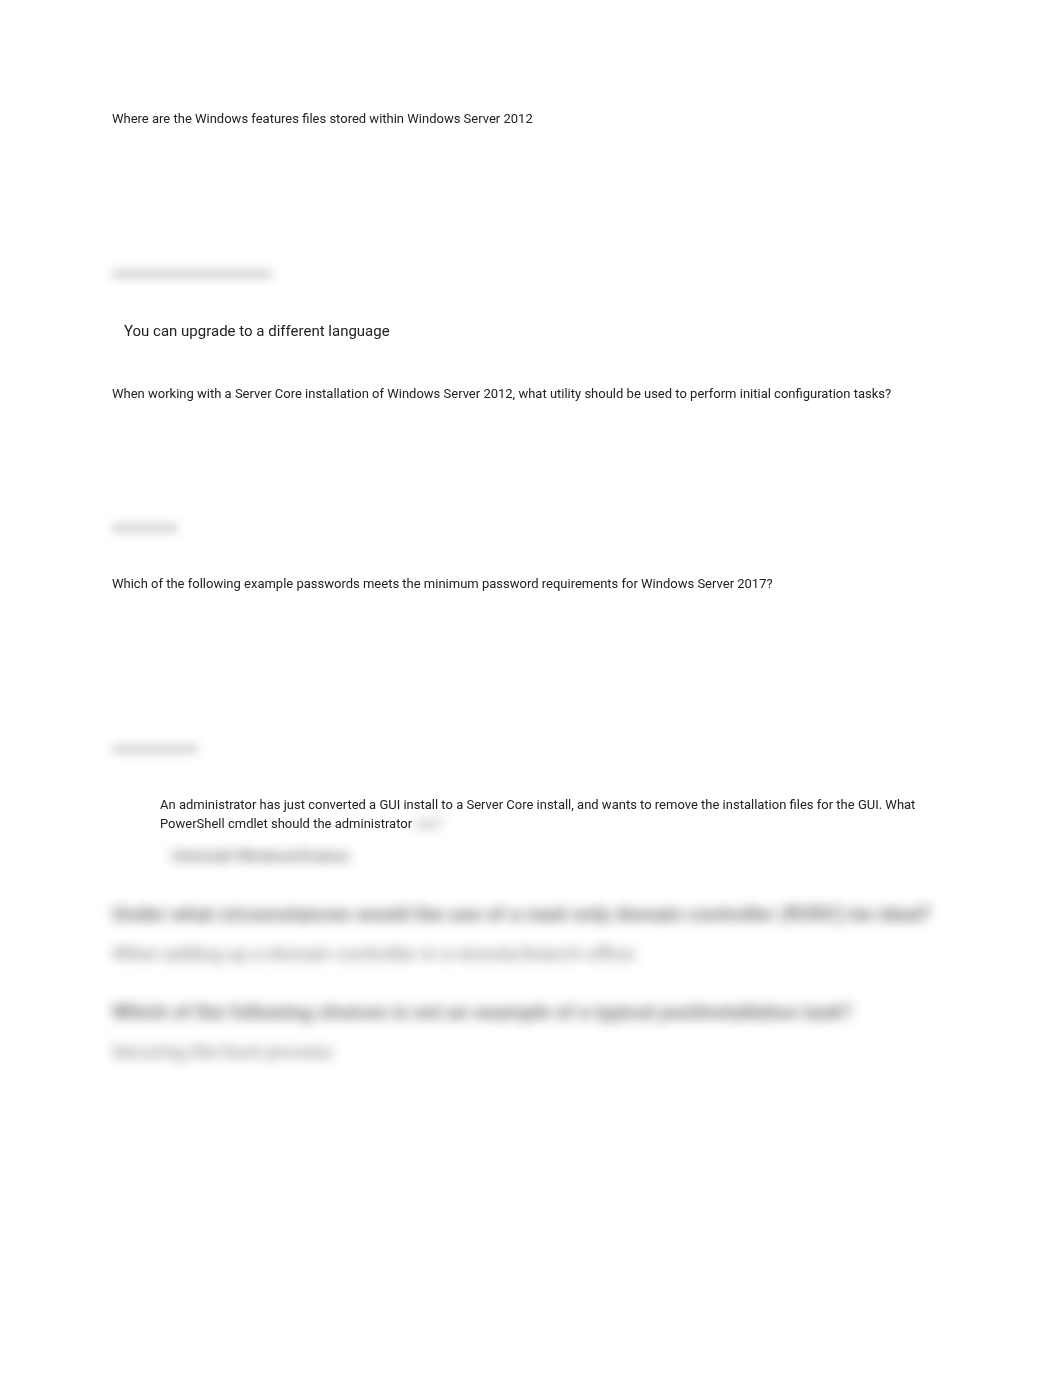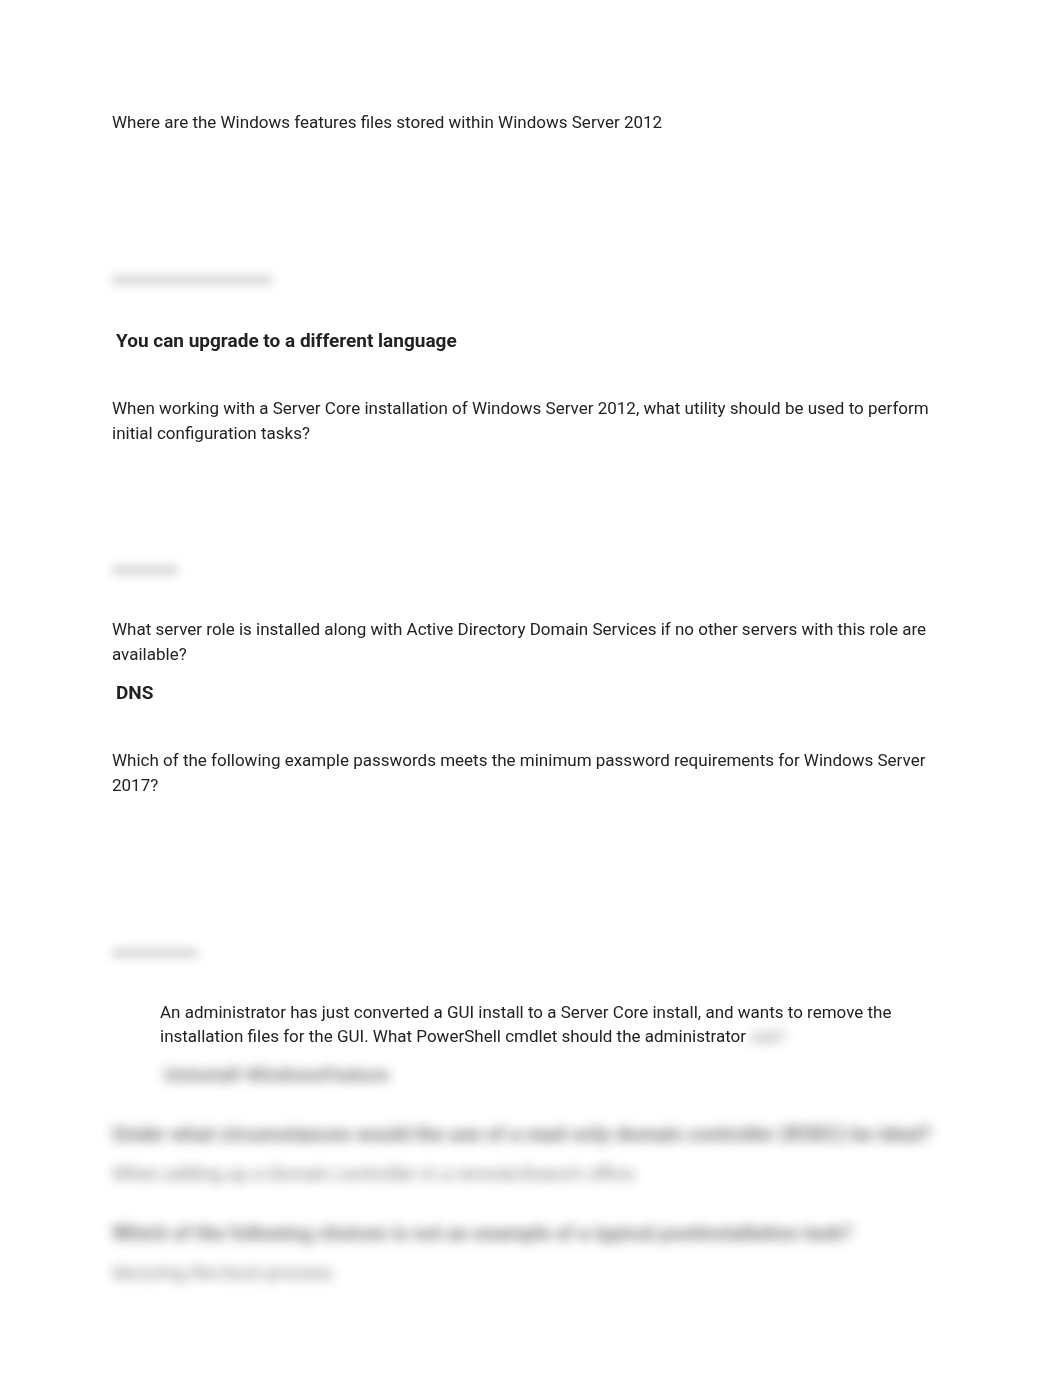--- a/index.html
+++ b/index.html
@@ -12,32 +12,32 @@
   }
   .page {
     padding: 110px 112px 40px 112px;
     box-sizing: border-box;
     width: 1062px;
   }
   .qblock {
     margin-bottom: 42px;
   }
   .question {
-    font-size: 17px;
+    font-size: 13px;
     line-height: 1.45;
     color: #222;
     margin: 0 0 12px 0;
     font-weight: 400;
   }
   .answer {
-    font-size: 19px;
+    font-size: 15px;
     line-height: 1.45;
     color: #222;
-    margin: 4px;
-    font-weight: 700;
+    margin: 12px;
+    font-weight: 400;
   }
   .spacer-large {
     height: 120px;
   }
   .spacer-med {
     height: 100px;
   }
   .blurbar {
     height: 10px;
     background: #b9b9b9;
@@ -81,24 +81,20 @@
   <div class="qblock">
     <p class="answer">You can upgrade to a different language</p>
   </div>
 
   <div class="qblock">
     <p class="question">When working with a Server Core installation of Windows Server 2012, what utility should be used to perform initial configuration tasks?</p>
     <div class="spacer-med"></div>
     <div class="blurbar w66"></div>
   </div>
 
-  <div class="qblock">
-    <p class="question">What server role is installed along with Active Directory Domain Services if no other servers with this role are available?</p>
-    <p class="answer">DNS</p>
-  </div>
 
   <div class="qblock">
     <p class="question">Which of the following example passwords meets the minimum password requirements for Windows Server 2017?</p>
     <div style="height:130px"></div>
     <div class="blurbar w86"></div>
   </div>
 
   <div class="qblock" style="margin-bottom:30px;margin-left:48px;">
     <p class="question">
       <span>An administrator has just converted a GUI install to a Server Core install, and wants to remove the installation files for the GUI. What PowerShell cmdlet should the administrator</span>

